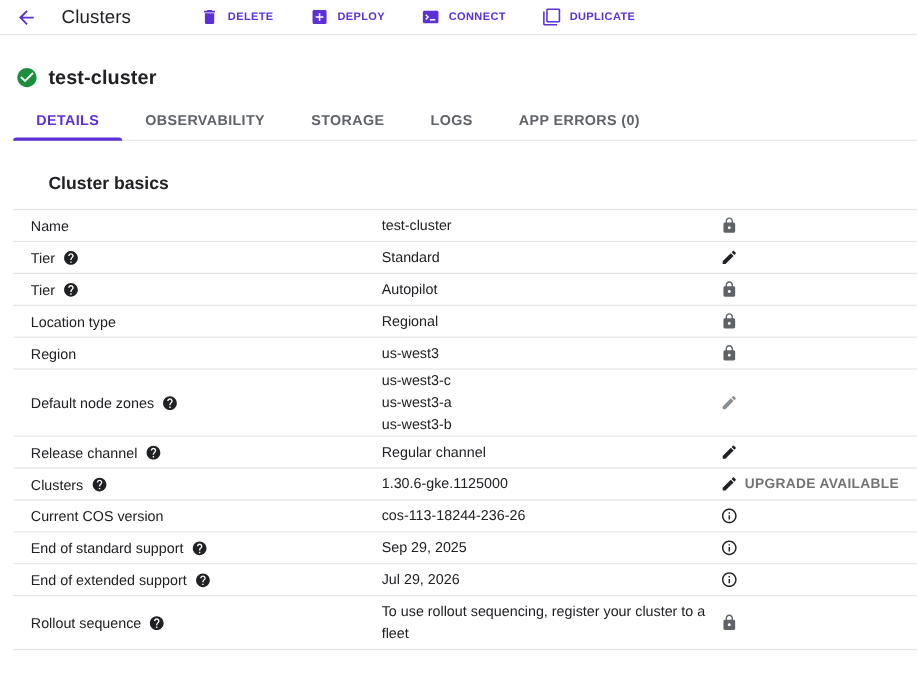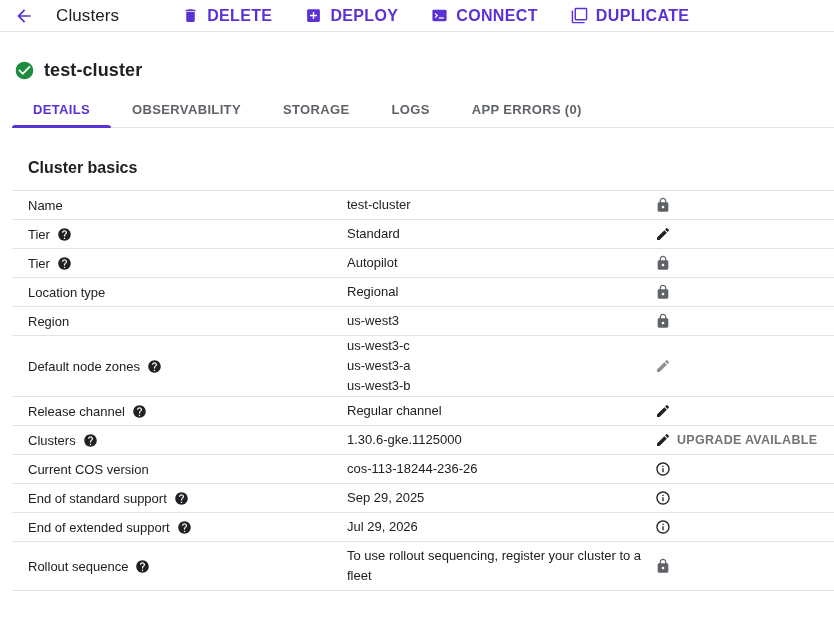--- a/index.html
+++ b/index.html
@@ -31,21 +31,21 @@
   .page-title {
     font-size: 17px; font-weight: 400; color: #202124;
     margin-left: 12px; margin-right: 63px; letter-spacing: .1px;
   }
   .actions { display: flex; align-items: center; }
   .action-btn {
     display: flex; align-items: center; gap: 8px;
     border: none; background: transparent; cursor: pointer;
     color: var(--accent);
     font-family: "Liberation Sans", sans-serif;
-    font-size: 16px; font-weight: 700; letter-spacing: .35px;
+    font-size: 10px; font-weight: 700; letter-spacing: .35px;
     margin-right: 33px; padding: 6px 0;
   }
   .action-btn:last-child { margin-right: 0; }
   .action-btn .a-icon { display: flex; }
   .action-btn .a-icon svg { width: 17px; height: 17px; }
 
   
   .cluster-head {
     display: flex; align-items: center; gap: 9px;
     padding: 26px 0 0 14px; height: 50px;
@@ -73,21 +73,21 @@
   .tab.active { color: var(--accent); }
   .tab.active::after {
     content: "";
     position: absolute; left: 0; right: 0; bottom: -1px;
     height: 3px; background: var(--accent);
     border-radius: 3px 3px 0 0;
   }
 
   
   .section-title {
-    margin: 28px 0 0 28px;
+    margin: 28px 0 0 44px;
     font-size: 16px; font-weight: 700; line-height: 24px;
   }
 
   
   .kv-table { margin: 10px 0 0 12px; border-top: 1px solid var(--divider); }
   .kv-row {
     display: grid;
     grid-template-columns: 335px 1fr 179px;
     align-items: center;
     min-height: 29px;

